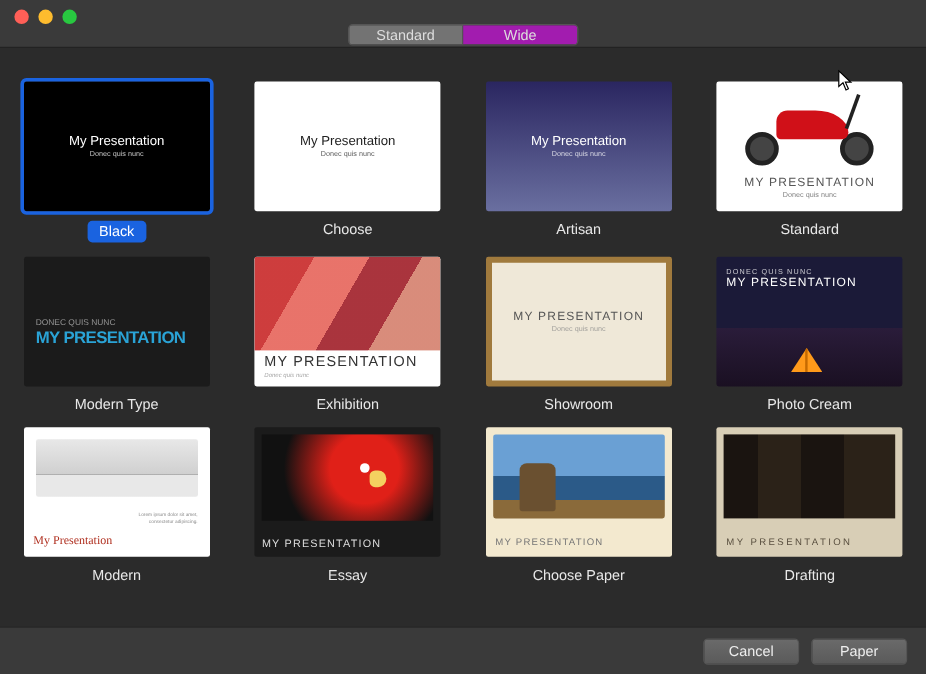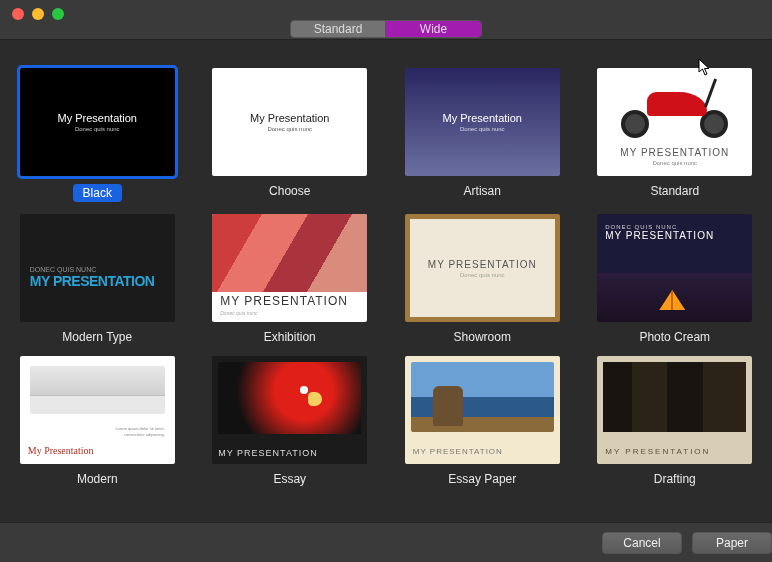--- a/index.html
+++ b/index.html
@@ -144,20 +144,21 @@
   .motorcycle .fork{position:absolute;right:20px;top:-4px;width:3px;height:30px;background:#222;transform:rotate(20deg);}
 
   .footer {
     height: 40px;
     background: #3a3a3a;
     border-top: 1px solid #222;
     display: flex;
     justify-content: flex-end;
     align-items: center;
     gap: 10px;
+    padding-right: 16px;
   }
   .btn {
     min-width: 80px;
     height: 22px;
     border-radius: 4px;
     border: 1px solid #555;
     background: linear-gradient(#6a6a6a,#5a5a5a);
     color: #eee;
     font-size: 12px;
     cursor: pointer;
@@ -277,21 +278,21 @@
       </div>
       <div class="label">Essay</div>
     </div>
 
     <div class="cell">
       <div class="thumb t-cream">
         <div class="sea"></div>
         <div class="rock"></div>
         <div class="pt">MY PRESENTATION</div>
       </div>
-      <div class="label">Essay Paper</div>
+      <div class="label">Choose Paper</div>
     </div>
 
     <div class="cell">
       <div class="thumb t-artisan">
         <div class="pots"></div>
         <div class="pt">MY PRESENTATION</div>
       </div>
       <div class="label">Drafting</div>
     </div>
 

